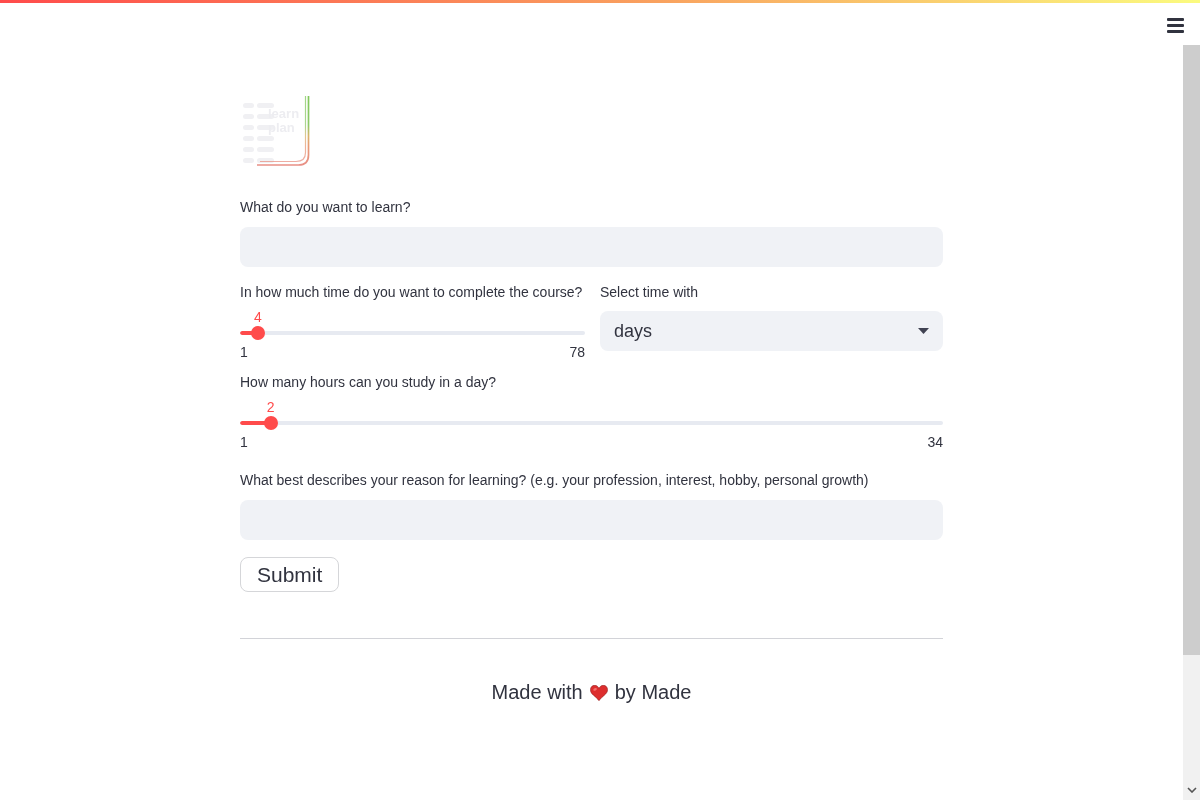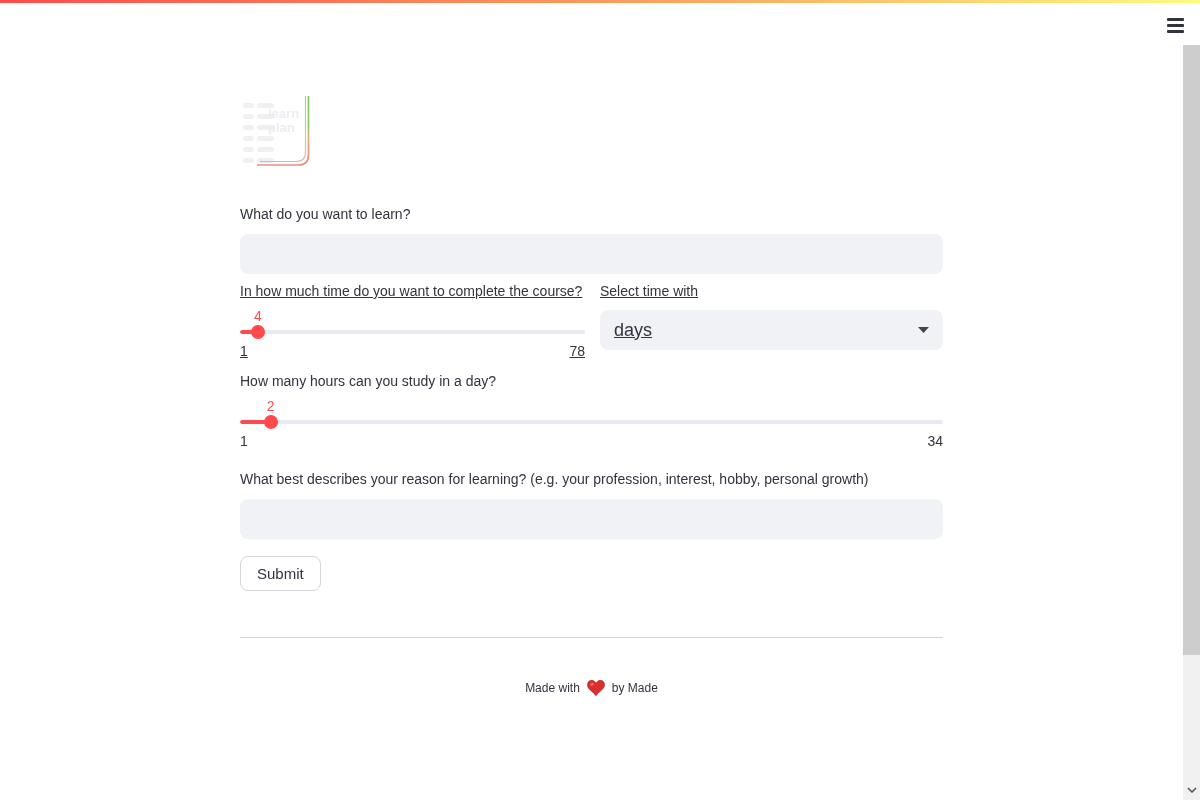--- a/index.html
+++ b/index.html
@@ -50,21 +50,21 @@
 
   
   .text-input {
     width: 100%; height: 40px; margin-top: 12px;
     background: #F0F2F6; border: none; border-radius: 8px;
     font-family: "Liberation Sans", "DejaVu Sans", sans-serif;
     font-size: 16px; color: #31333F; padding: 0 14px; outline: none;
   }
 
   .section { margin-top: 21px; }
-  .row { display: flex; margin-top: 9px; text-decoration: underline; }
+  .row { display: flex; margin-top: 17px; }
   .col-left { width: 345px; margin-right: 15px; }
   .col-right { width: 343px; }
 
   
   .slider { margin-top: 8px; }
   .slider-value-row { position: relative; height: 18px; }
   .slider-value {
     position: absolute; left: var(--pct, 0%); transform: translateX(-50%);
     color: #FF4B4B; font-size: 14px; line-height: 18px;
   }
@@ -84,28 +84,28 @@
     display: flex; align-items: center; justify-content: space-between;
     padding: 0 14px; cursor: pointer;
   }
   .selectbox-value { font-size: 18px; color: #31333F; }
 
   
   .submit-button {
     margin-top: 17px; height: 35px; padding: 0 16px;
     background: #ffffff; border: 1px solid #D5D6D9; border-radius: 8px;
     font-family: "Liberation Sans", "DejaVu Sans", sans-serif;
-    font-size: 15px; color: #31333F; cursor: pointer;
+    font-size: 21px; color: #31333F; cursor: pointer;
   }
 
   .divider { margin-top: 46px; border: none; border-top: 1px solid #D2D3D8; width: 703px; }
 
   .footer-caption {
     margin-top: 42px; width: 703px; text-align: center;
-    font-size: 12px; color: #31333F;
+    font-size: 20px; color: #31333F;
     display: flex; align-items: center; justify-content: center; gap: 7px;
   }
   .heart { display: inline-block; }
 </style>
 </head>
 <body>
 
 <div class="decoration-bar"></div>
 
 <header class="app-header">
@@ -151,21 +151,21 @@
           <rect x="17" y="54" width="17" height="5" rx="2.5"></rect>
         <rect x="3" y="65" width="11" height="5" rx="2.5"></rect>
           <rect x="17" y="65" width="17" height="5" rx="2.5"></rect>
       </g>
       <text x="28" y="25" font-size="13" font-weight="bold" fill="#ededf1">learn</text>
       <text x="28" y="39" font-size="13" font-weight="bold" fill="#ededf1">plan</text>
       <path d="M 65.5 3 L 65.5 59.5 Q 65.5 68.5 56 68.5 L 20 68.5" fill="none" stroke="url(#lg-curve)" stroke-width="1.2" opacity="0.75"></path>
       <path d="M 68.5 3 L 68.5 62 Q 68.5 72 58.5 72 L 17 72" fill="none" stroke="url(#lg-curve)" stroke-width="1.7"></path>
     </svg>
 
-    <div class="section" style="margin-top:29px;">
+    <div class="section" style="margin-top:22px;">
       <label class="field-label">What do you want to learn?</label>
       <input class="text-input" type="text" placeholder="" style="">
     </div>
 
     <div class="row">
       <div class="col-left">
         <label class="field-label">In how much time do you want to complete the course?</label>
         <div class="slider" style="--pct: 5.172413793103448%;">
           <div class="slider-value-row">
             <span class="slider-value">4</span>

